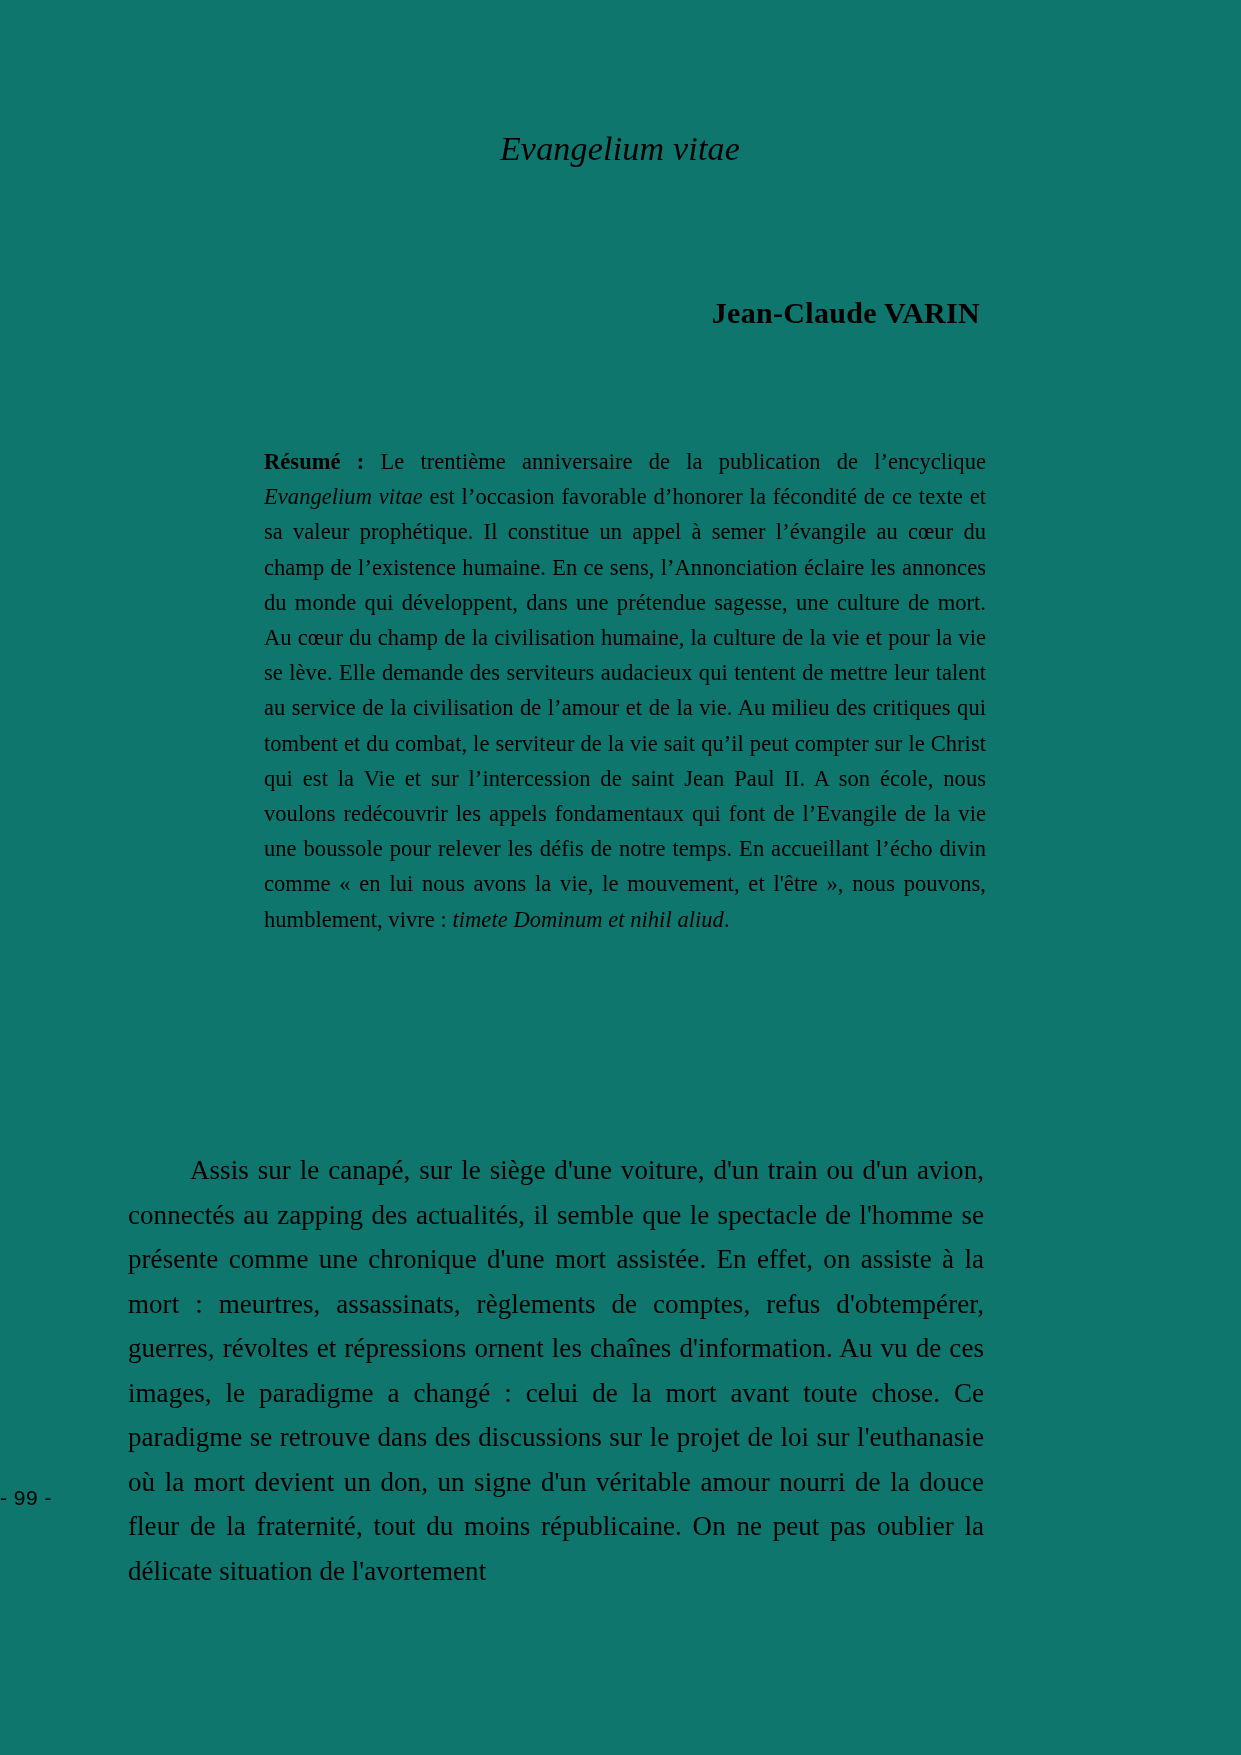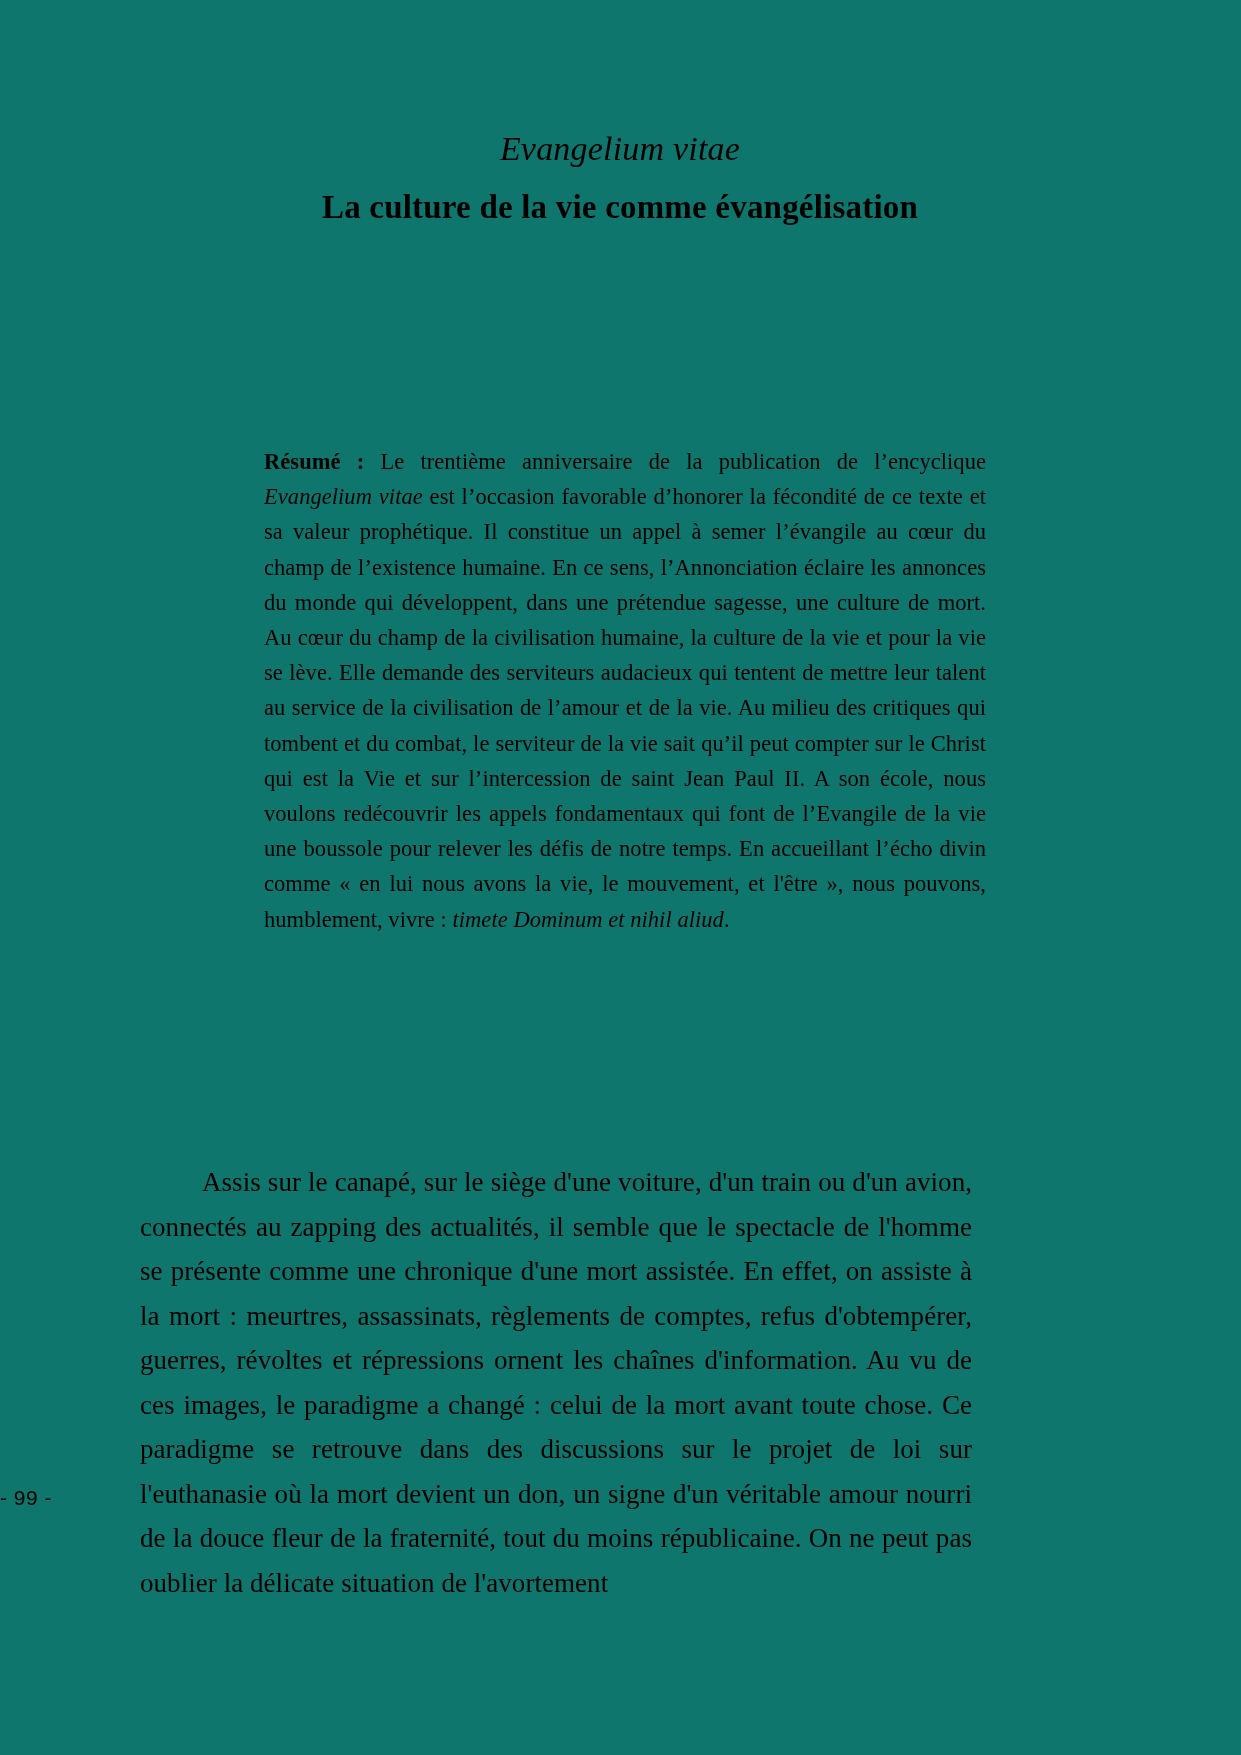--- a/index.html
+++ b/index.html
@@ -81,21 +81,21 @@
     left: 128px;
     top: 1148px;
     width: 856px;
     text-align: justify;
     text-justify: inter-word;
     font-size: 27px;
     line-height: 44.5px;
     letter-spacing: 0.05px;
   }
   .body-text p {
-    margin: 12px;
+    margin: 0;
     text-indent: 62px;
   }
 
   
   .footer {
     position: absolute;
     left: 0;
     top: 1486px;
     width: 1241px;
     text-align: left;
@@ -104,22 +104,22 @@
     letter-spacing: 0.5px;
   }
 </style>
 </head>
 <body>
 
 <div class="page">
 
   <div class="title-main">Evangelium vitae</div>
 
-  <div class="title-sub">La culture de la vie comme évangélisation</div>
 
+  <div class="author">Jean-Claude VARIN</div>
 
   <div class="abstract">
     <span class="lead">Résumé :</span><span> Le trentième anniversaire de la publication de l’encyclique </span><span class="it">Evangelium vitae</span><span> est l’occasion favorable d’honorer la fécondité de ce texte et sa valeur prophétique. Il constitue un appel à semer l’évangile au cœur du champ de l’existence humaine. En ce sens, l’Annonciation éclaire les annonces du monde qui développent, dans une prétendue sagesse, une culture de mort. Au cœur du champ de la civilisation humaine, la culture de la vie et pour la vie se lève. Elle demande des serviteurs audacieux qui tentent de mettre leur talent au service de la civilisation de l’amour et de la vie. Au milieu des critiques qui tombent et du combat, le serviteur de la vie sait qu’il peut compter sur le Christ qui est la Vie et sur l’intercession de saint Jean Paul II. A son école, nous voulons redécouvrir les appels fondamentaux qui font de l’Evangile de la vie une boussole pour relever les défis de notre temps. En accueillant l’écho divin comme « en lui nous avons la vie, le mouvement, et l'être », nous pouvons, humblement, vivre : </span><span class="it">timete Dominum et nihil aliud</span><span>.</span>
   </div>
 
   <div class="body-text">
     <p>Assis sur le canapé, sur le siège d'une voiture, d'un train ou d'un avion, connectés au zapping des actualités, il semble que le spectacle de l'homme se présente comme une chronique d'une mort assistée. En effet, on assiste à la mort : meurtres, assassinats, règlements de comptes, refus d'obtempérer, guerres, révoltes et répressions ornent les chaînes d'information. Au vu de ces images, le paradigme a changé : celui de la mort avant toute chose. Ce paradigme se retrouve dans des discussions sur le projet de loi sur l'euthanasie où la mort devient un don, un signe d'un véritable amour nourri de la douce fleur de la fraternité, tout du moins républicaine. On ne peut pas oublier la délicate situation de l'avortement</p>
   </div>
 
   <div class="footer">- 99 -</div>

